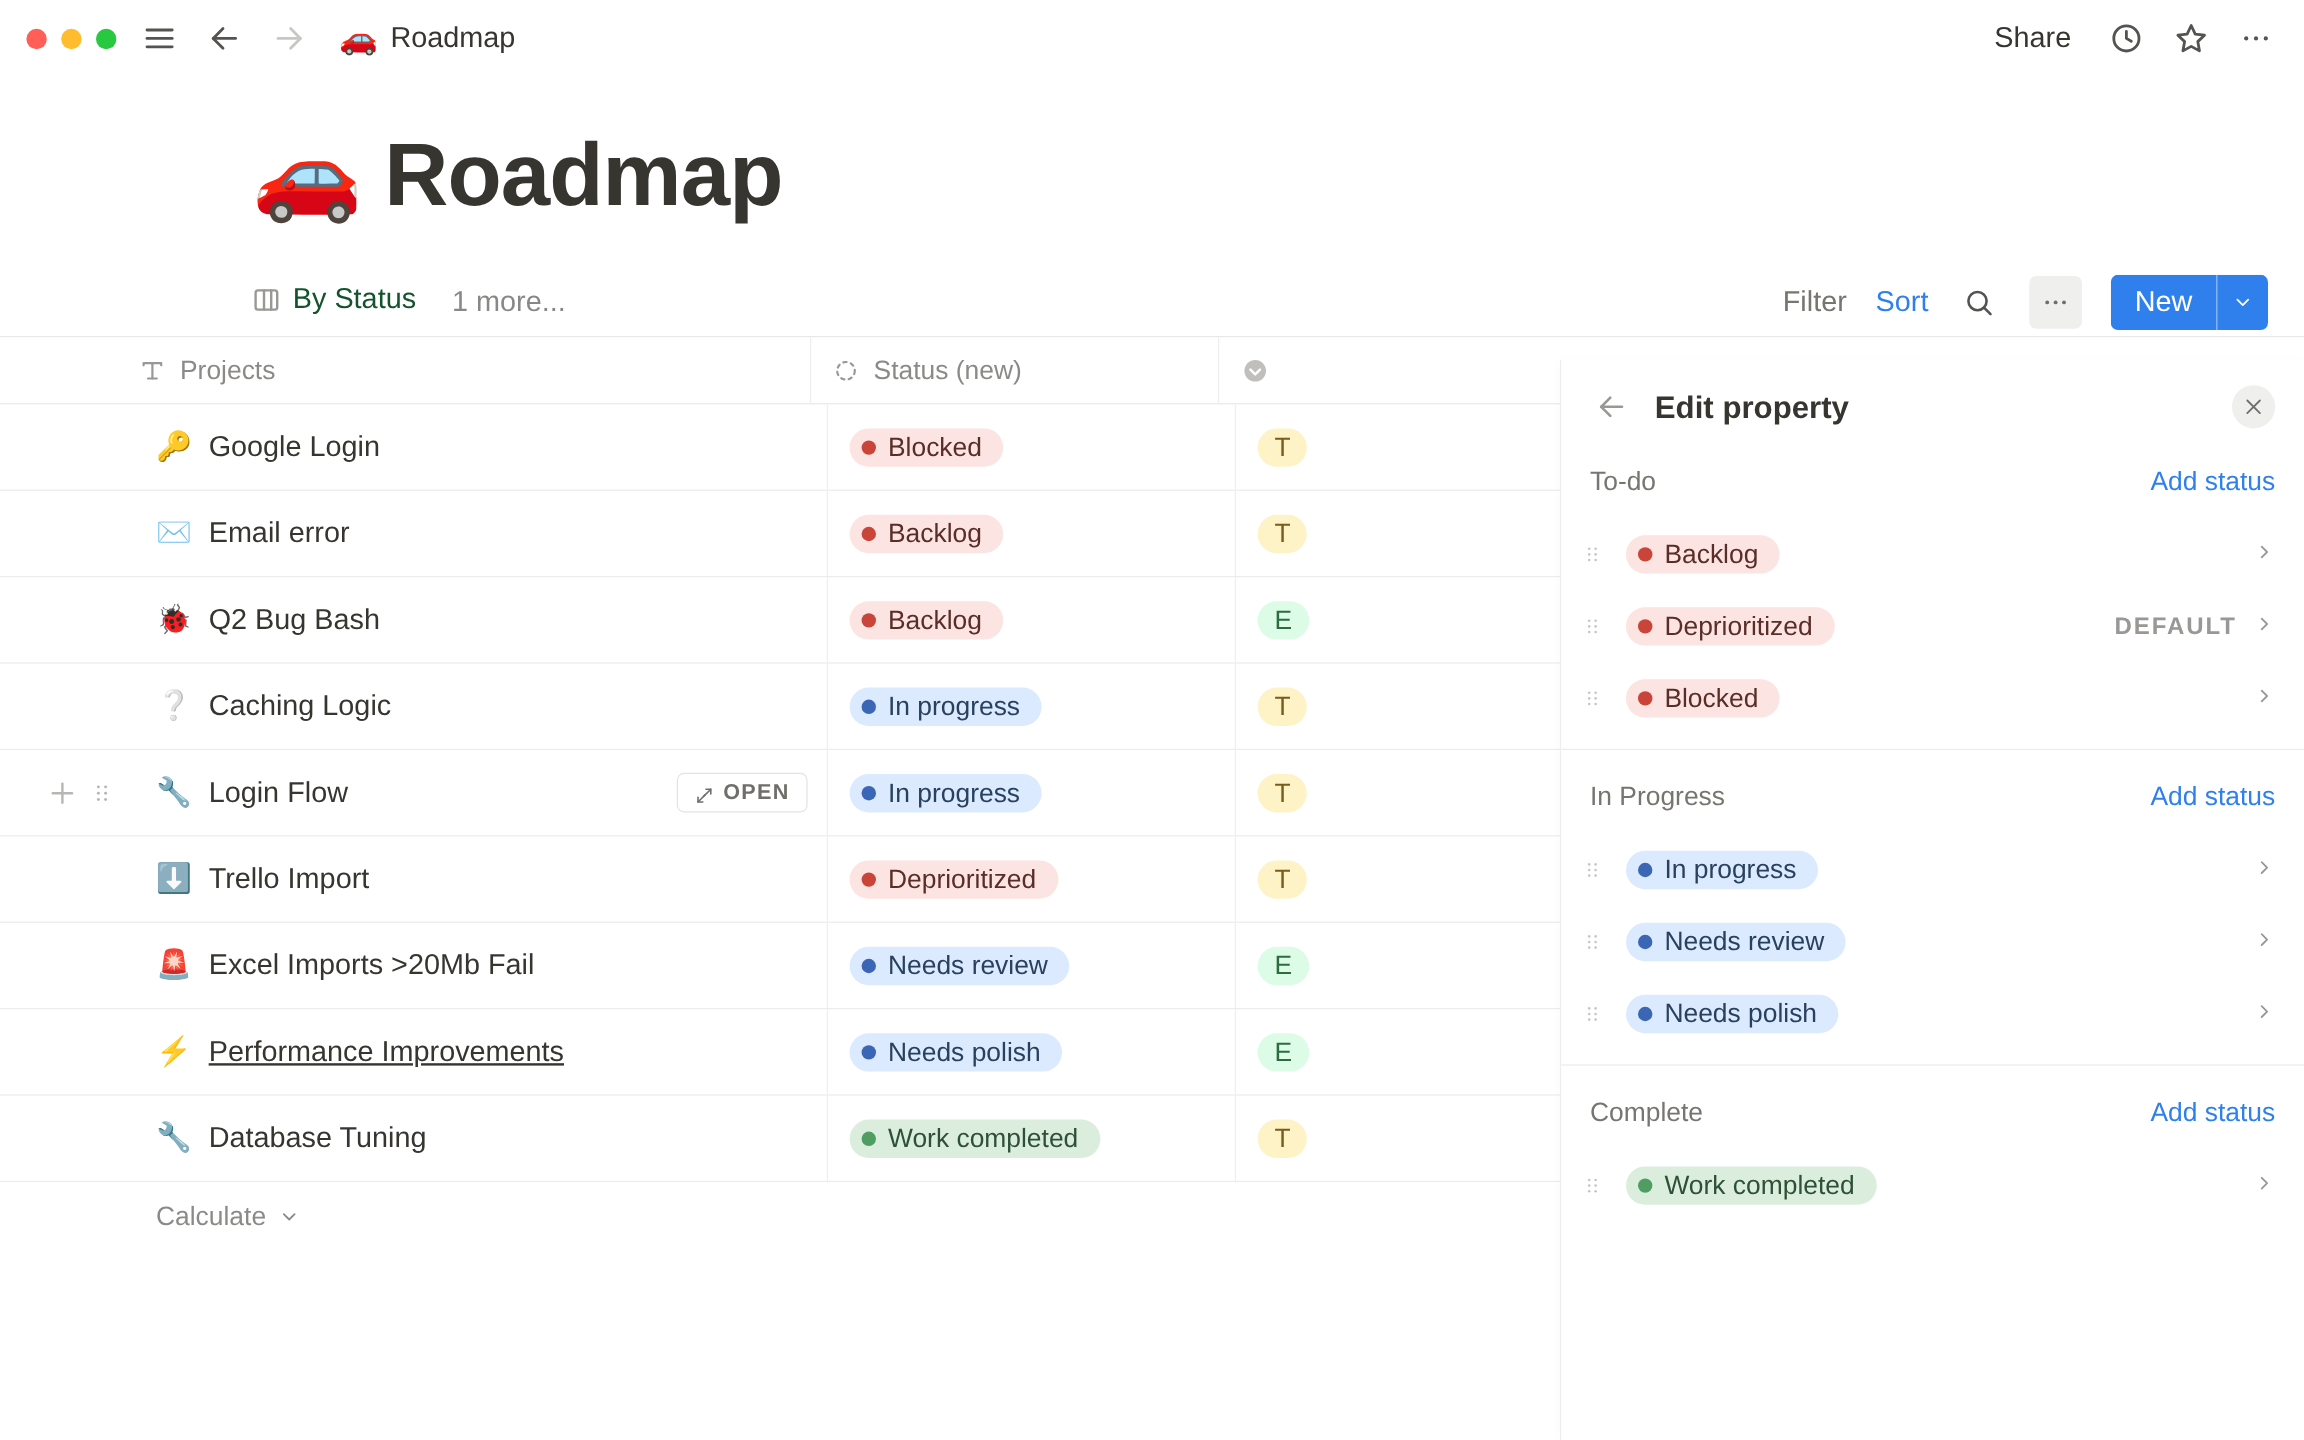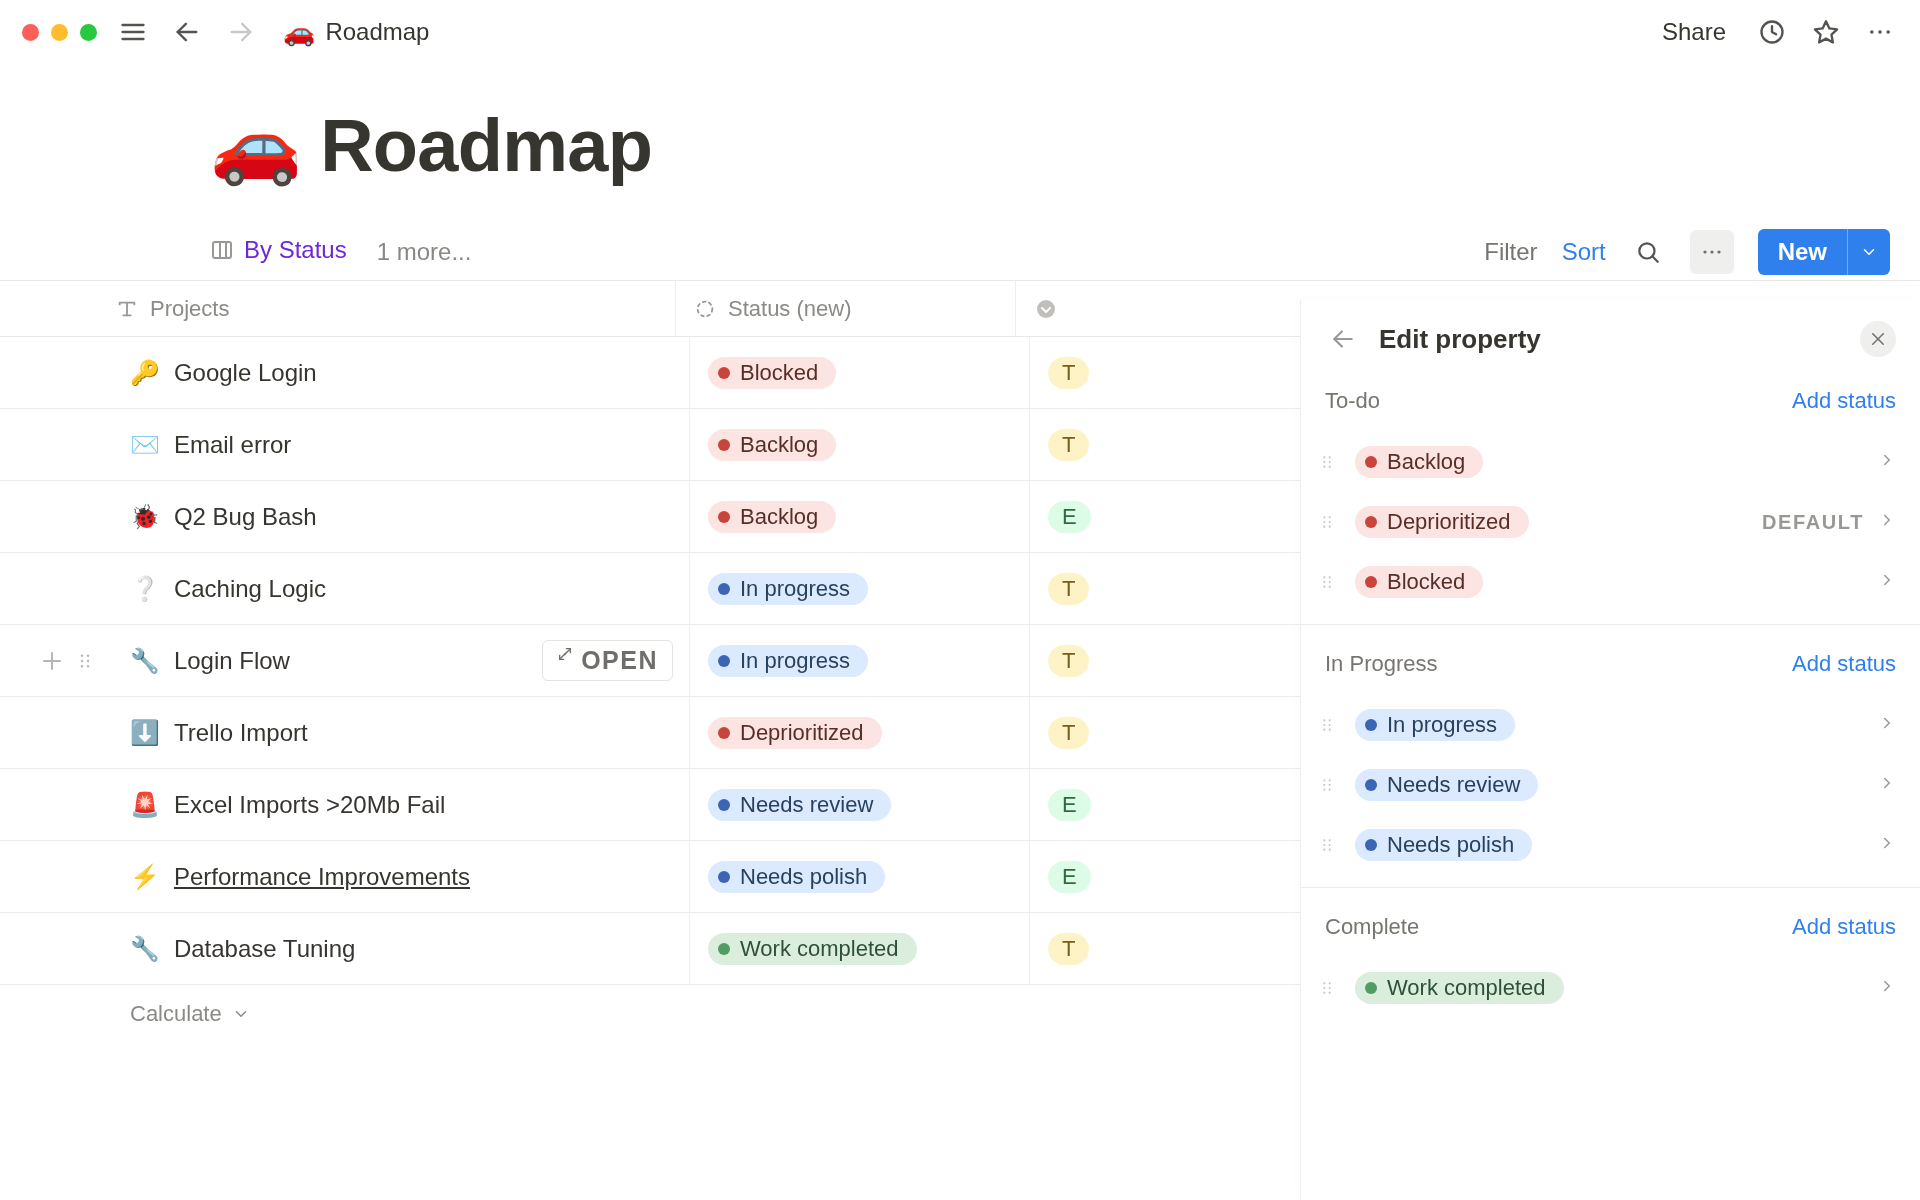--- a/index.html
+++ b/index.html
@@ -23,46 +23,46 @@
   
   .page { padding: 38px 0 0 0; position: relative; height: calc(100% - 64px); }
   .title-wrap { padding: 0 0 34px 210px; display: flex; align-items: center; gap: 18px; }
   .title-wrap .emoji { font-size: 74px; }
   .title-wrap h1 { font-size: 74px; font-weight: 700; letter-spacing: -0.01em; }
 
   
   .views-row { display: flex; align-items: center; padding: 0 30px 0 210px; border-bottom: 1px solid #e9e8e6; height: 58px; gap: 30px; }
   .view-tab { display: flex; align-items: center; gap: 10px; font-size: 24px; font-weight: 600; color: #37352f; height: 100%; border-bottom: 3px solid transparent; }
   .view-tab.active { border-bottom-color: #37352f; }
-  .view-tab.inactive { font-weight: 500; color: #6d28d9; justify-content: space-between; }
+  .view-tab.inactive { font-weight: 500; color: #14532d; justify-content: space-between; }
   .views-more { color: #8a8884; font-size: 24px; }
   .views-right { margin-left: auto; display: flex; align-items: center; gap: 24px; }
   .txt-btn { font-size: 24px; color: #77756f; }
   .txt-btn.blue { color: #2f80ed; }
   .sq-btn { width: 44px; height: 44px; border-radius: 6px; display: inline-flex; align-items: center; justify-content: center; }
   .sq-btn.grey { background: #efefee; }
-  .new-btn { display: flex; align-items: stretch; height: 46px; border-radius: 6px; overflow: hidden; font-size: 24px; font-weight: 700; color: #fff; }
+  .new-btn { display: flex; align-items: stretch; height: 46px; border-radius: 6px; overflow: hidden; font-size: 24px; font-weight: 400; color: #fff; }
   .new-btn .lbl { background: #2f80ed; display: flex; align-items: center; padding: 0 20px; }
   .new-btn .dd  { background: #2f80ed; display: flex; align-items: center; padding: 0 12px; border-left: 1px solid rgba(255,255,255,.35); }
 
   
   .table { position: relative; }
   .thead, .trow { display: grid; grid-template-columns: 560px 340px 180px; align-items: center; }
   .thead { height: 56px; border-bottom: 1px solid #e9e8e6; padding-left: 116px; color: #8b8a86; font-size: 22px; }
   .thead .cell { display: flex; align-items: center; gap: 12px; padding-left: 18px; height: 100%; }
   .thead .cell:first-child { border-right: 1px solid #eee; padding-left: 0; }
   .thead .cell:nth-child(2) { border-right: 1px solid #eee; }
   .trow { height: 72px; border-bottom: 1px solid #ececea; padding-left: 130px; font-size: 24px; }
   .trow .pcell { display: flex; align-items: center; gap: 14px; border-right: 1px solid #eee; height: 100%; position: relative; }
   .trow .pcell .pname { font-weight: 500; }
   .trow .pcell .pname.underline { text-decoration: underline; }
   .trow .scell { display: flex; align-items: center; padding-left: 18px; border-right: 1px solid #eee; height: 100%; }
   .trow .ocell { display: flex; align-items: center; padding-left: 18px; height: 100%; }
   .rownum-left { position: absolute; left: 40px; display: flex; align-items: center; gap: 12px; color: #b7b6b2; }
-  .open-pill { position: absolute; right: 16px; display: flex; align-items: flex-start; gap: 8px; border: 1px solid #e4e3e0; border-radius: 6px; padding: 5px 14px; font-size: 25px; font-weight: 600; color: #6f6e6a; letter-spacing: .06em; background: #fff; }
+  .open-pill { position: absolute; right: 16px; display: flex; align-items: flex-end; gap: 8px; border: 1px solid #e4e3e0; border-radius: 6px; padding: 5px 14px; font-size: 18px; font-weight: 600; color: #6f6e6a; letter-spacing: .06em; background: #fff; }
 
   
   .pill { display: inline-flex; align-items: center; gap: 10px; border-radius: 999px; padding: 3px 18px 3px 10px; font-size: 22px; font-weight: 500; }
   .pill .dot { width: 12px; height: 12px; border-radius: 50%; display: inline-block; }
   .pill.red   { background: #fbe4e1; color: #5a2e28; } .pill.red .dot   { background: #c9453a; }
   .pill.blue  { background: #dbeafe; color: #28415f; } .pill.blue .dot  { background: #3a66b5; }
   .pill.green { background: #dbeedd; color: #2e5037; } .pill.green .dot { background: #4f9d63; }
 
   .owner-chip { background: #fef3c7; color: #7a5d1e; border-radius: 999px; padding: 3px 14px; font-size: 22px; font-weight: 500; }
   .owner-chip.green { background: #dcfce7; color: #2e6b3e; }

